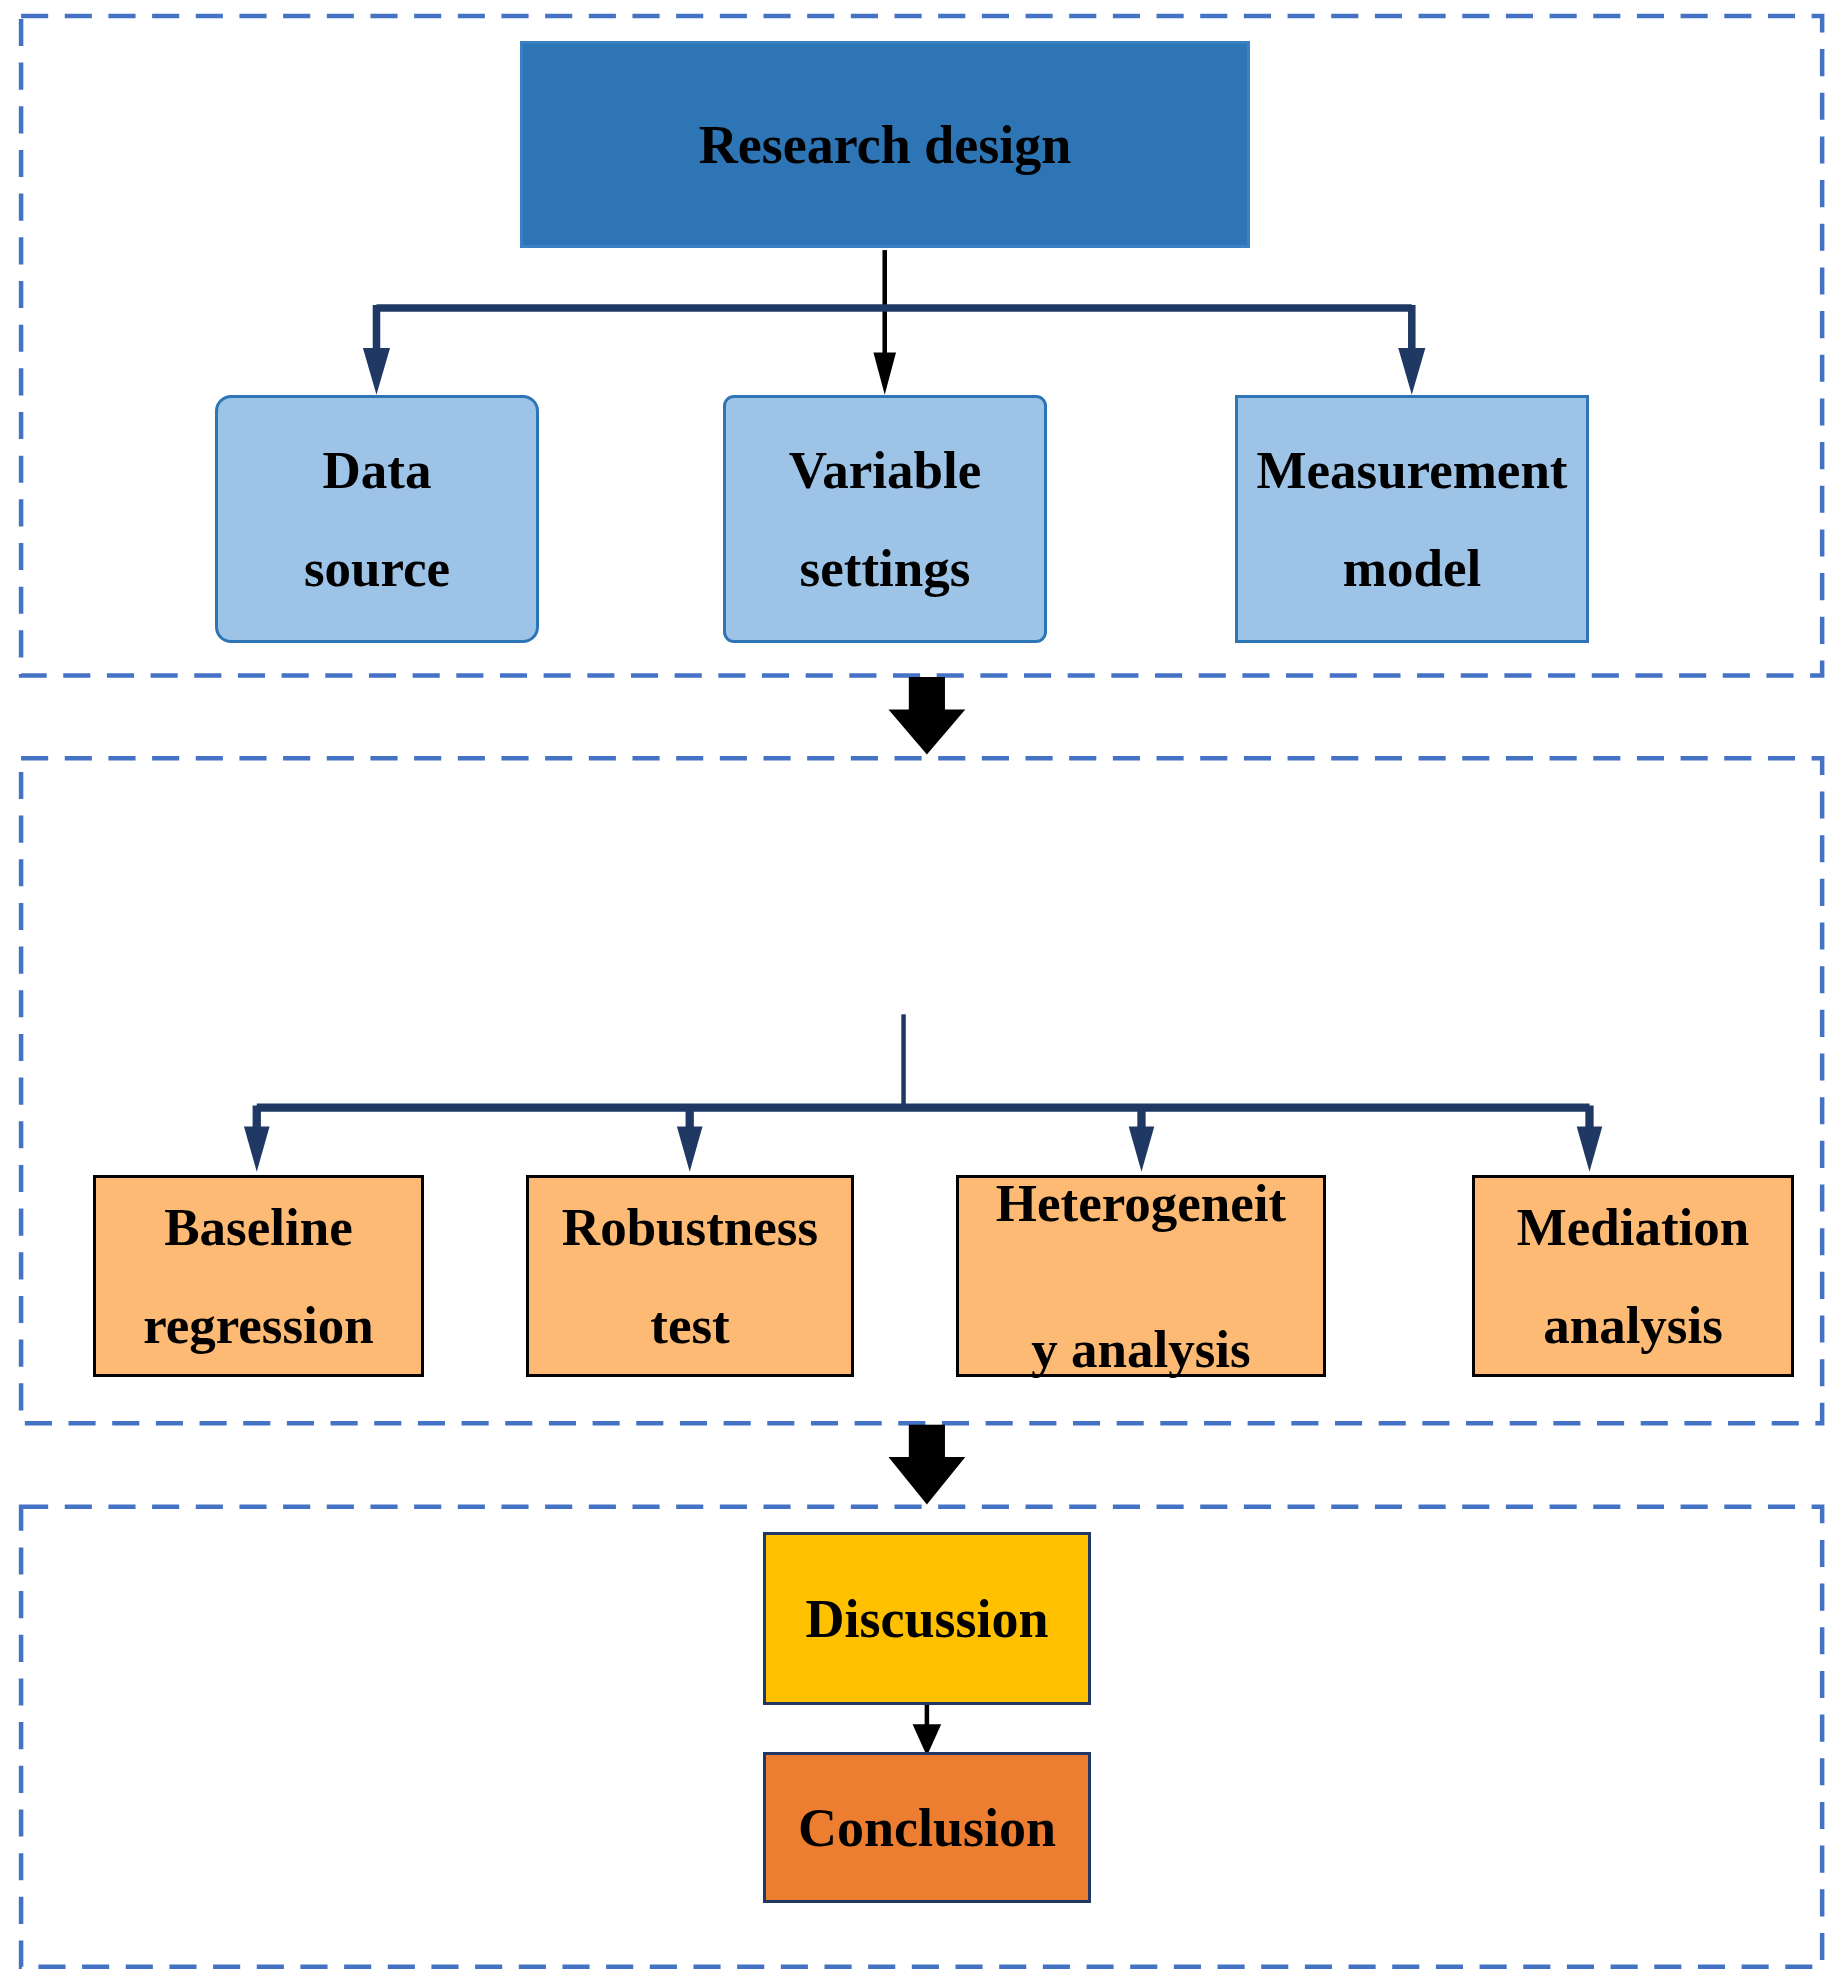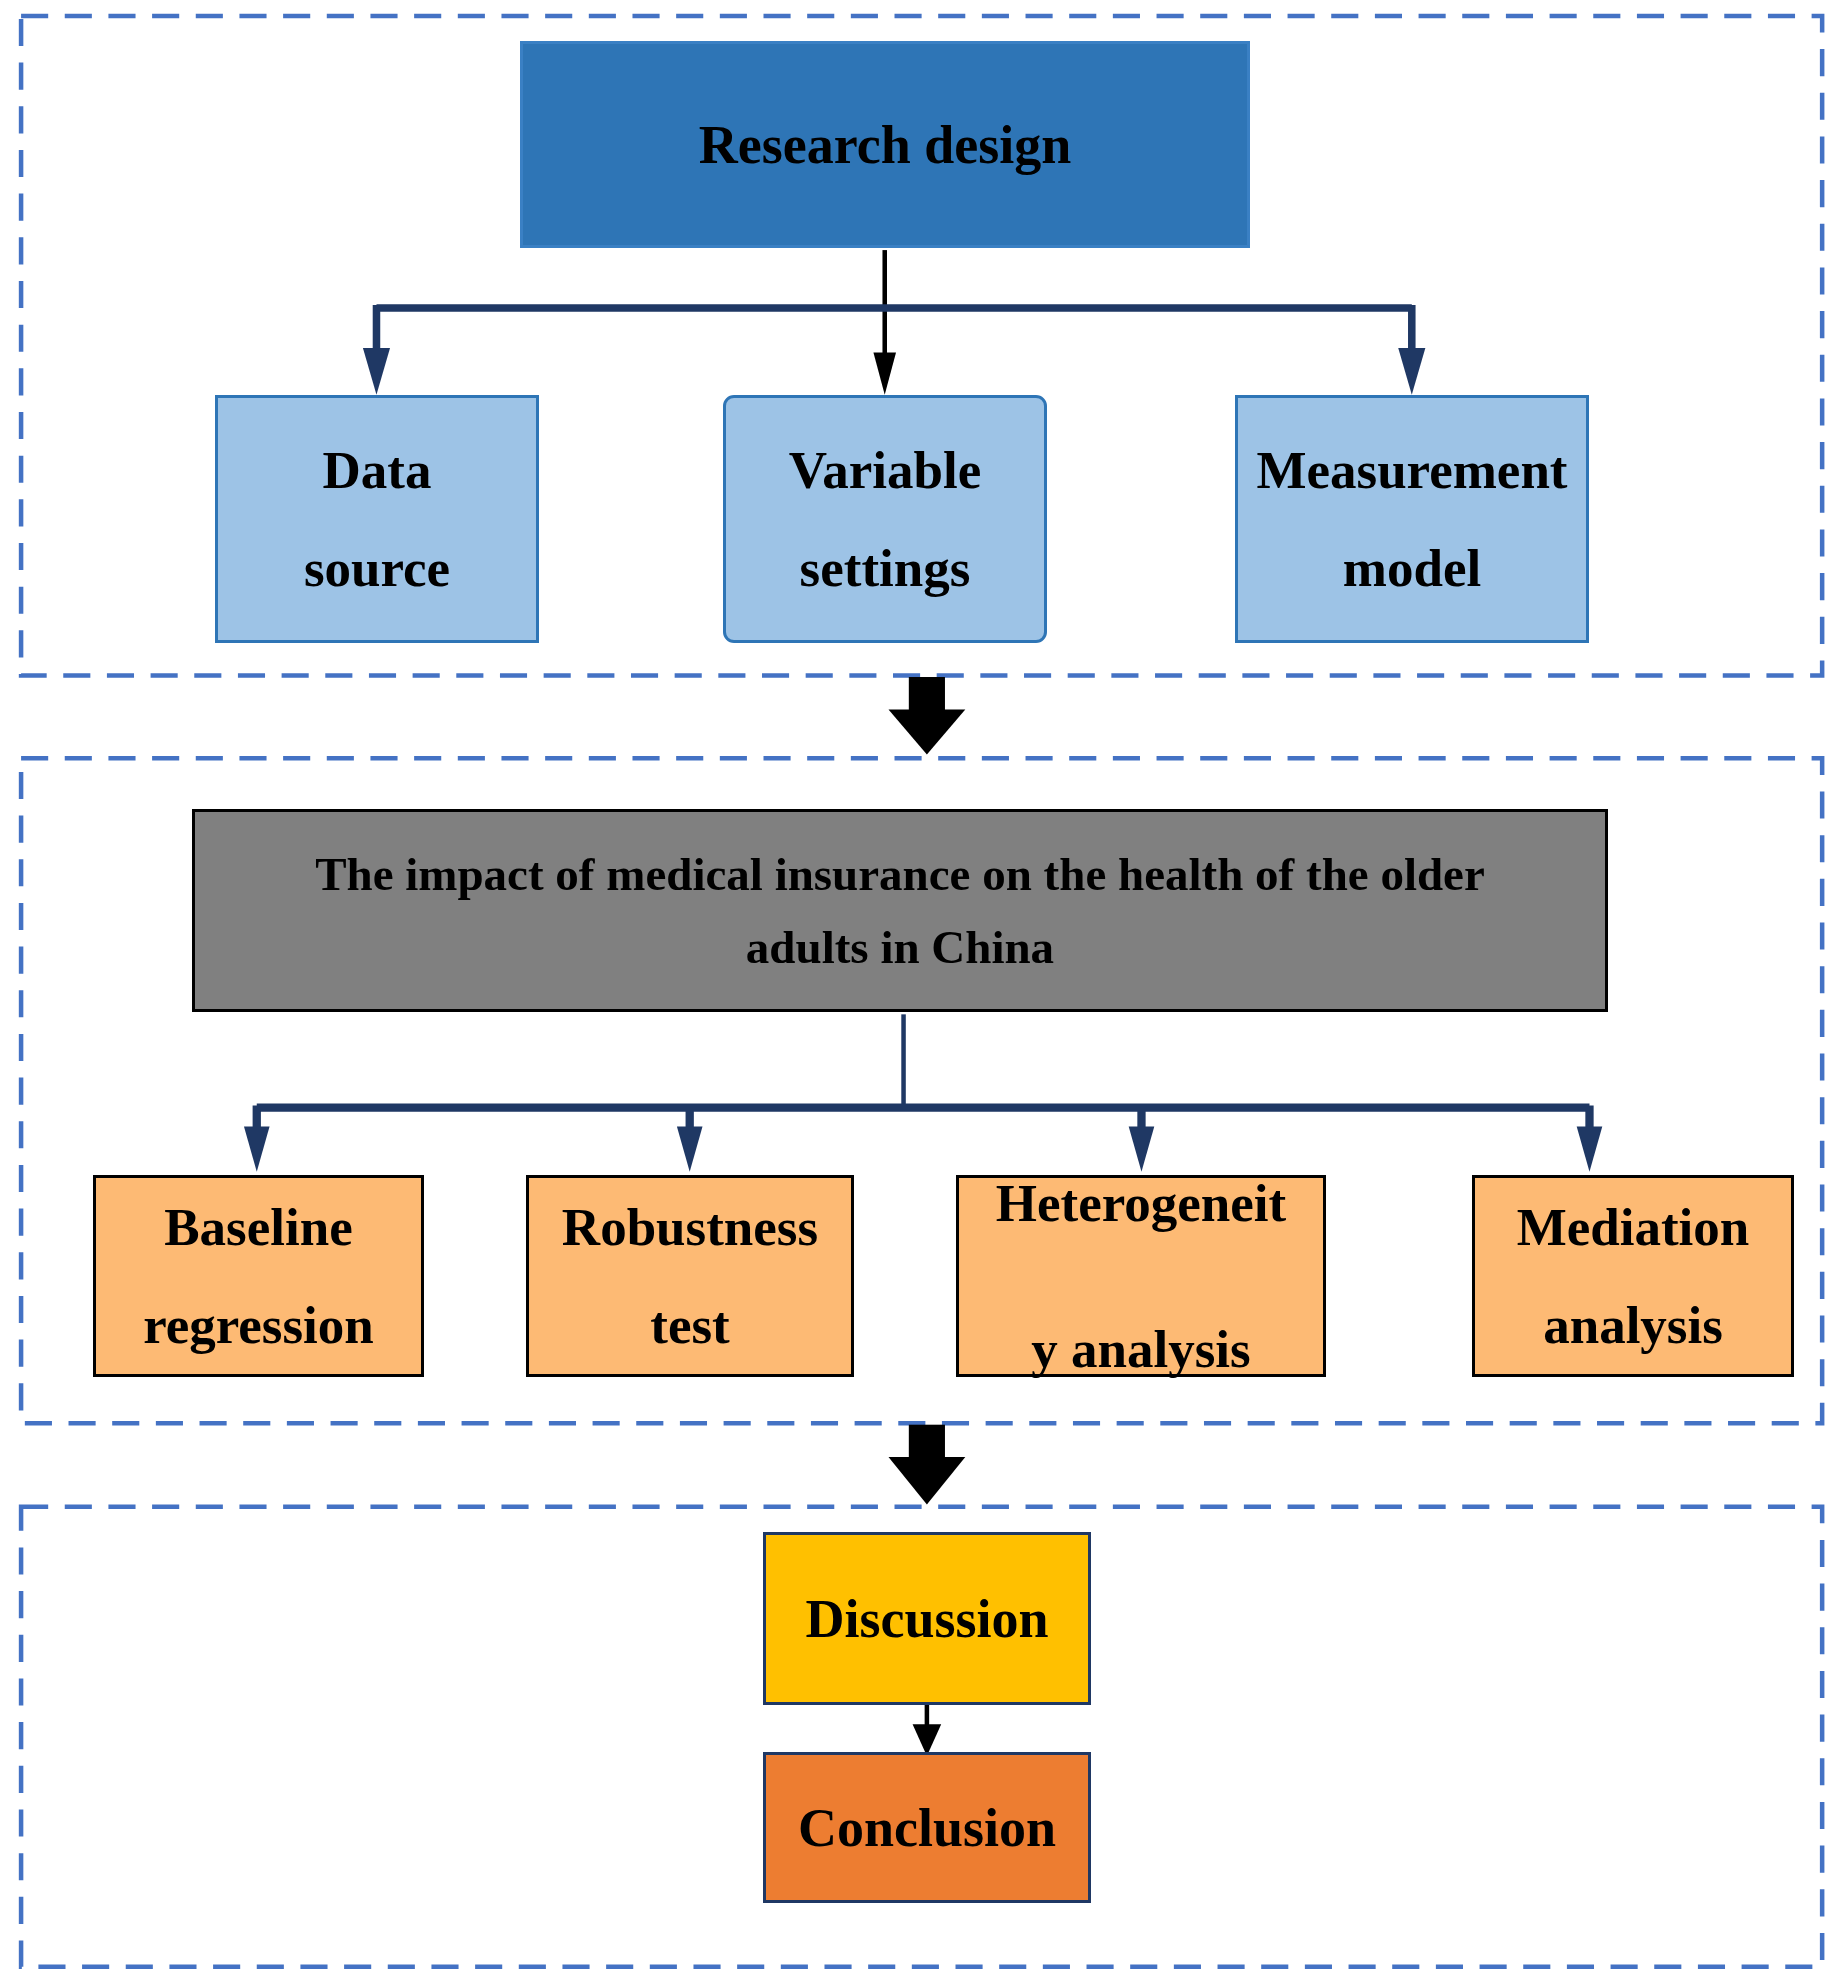--- a/index.html
+++ b/index.html
@@ -27,21 +27,21 @@
   
   .research{
     left:520px;top:41px;width:730px;height:207px;
     background:#2E75B6;border:3px solid #3a80c4;
     font-size:54px;
   }
   .child-blue{
     background:#9DC3E6;border:3.8px solid #2E75B6;
     top:395px;height:248px;font-size:53px;line-height:1.85;
   }
-  .b-data{left:215px;width:324px;}
+  .b-data{left:215px;width:324px;border-radius:16px;}
   .b-var{left:723px;width:324px;border-radius:11px;}
   .b-meas{left:1235px;width:354px;}
   
   .grayroot{
     left:192px;top:809px;width:1416px;height:203px;
     background:#808080;border:3px solid #000000;
     font-size:47px;line-height:1.55;
   }
   .child-green{
     background:#fdba74;border:3px solid #000000;
@@ -113,24 +113,20 @@
   <div class="box child-blue b-var">
     <span>Variable</span>
     <span>settings</span>
   </div>
 
   <div class="box child-blue b-meas">
     <span>Measurement</span>
     <span>model</span>
   </div>
 
-  <div class="box grayroot">
-    <span>The impact of medical insurance on the health of the older</span>
-    <span>adults in China</span>
-  </div>
 
   <div class="box child-green g1">
     <span>Baseline</span>
     <span>regression</span>
   </div>
 
   <div class="box child-green g2">
     <span>Robustness</span>
     <span>test</span>
   </div>

